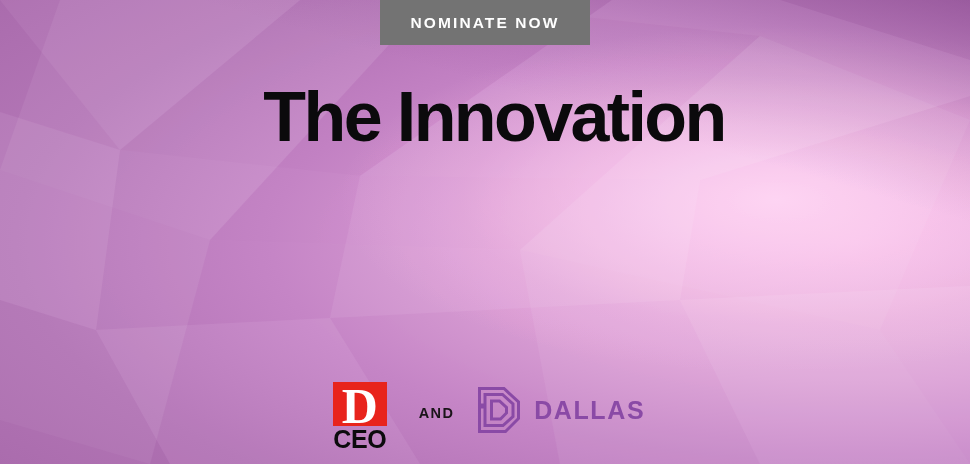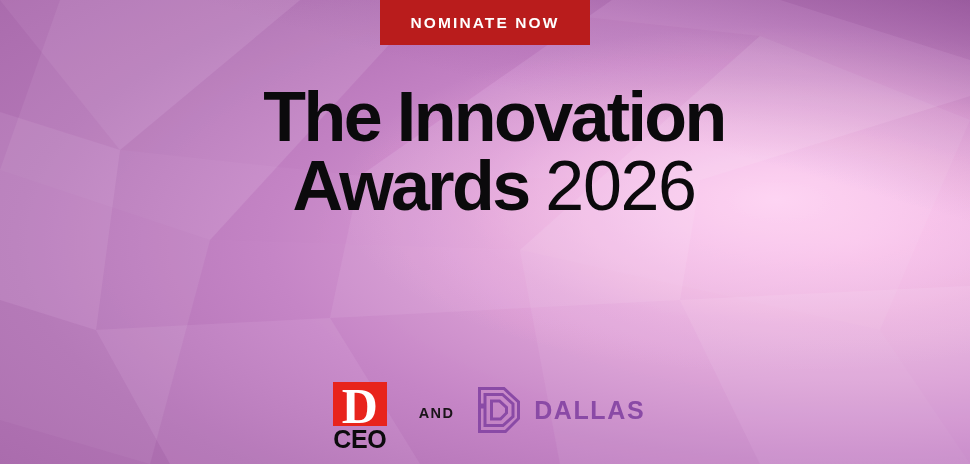--- a/index.html
+++ b/index.html
@@ -41,21 +41,21 @@
     background: radial-gradient(150% 120% at 50% 55%, rgba(0,0,0,0) 55%, rgba(70,20,75,0.16) 100%);
   }
 
   
   #nominate-btn {
     position: absolute;
     left: 380px;
     top: 0;
     width: 210px;
     height: 45px;
-    background: #b91c1c;
+    background: #737373;
     border: none;
     color: #ffffff;
     font-family: "Liberation Sans", sans-serif;
     font-size: 15.5px;
     font-weight: bold;
     letter-spacing: 2.1px;
     cursor: pointer;
     display: flex;
     align-items: center;
     justify-content: center;
@@ -215,21 +215,20 @@
     <polygon points="760,36 970,120 880,330 520,250" fill="#ffffff" opacity="0.13"></polygon>
     <polygon points="520,250 880,330 970,464 560,464" fill="#ffffff" opacity="0.07"></polygon>
   </svg>
 
   <div class="bg-layer bg-vign"></div>
 
   <button id="nominate-btn">NOMINATE NOW</button>
 
   <div id="headline">
     <span class="hl-line hl-line1">The Innovation</span>
-    <span class="hl-line hl-line2"><span>Awards</span><span>&nbsp;</span><span class="hl-year">2026</span></span>
   </div>
 
 
   <div id="logo-row">
 
     <div id="dceo-logo">
       <div class="dceo-square">
         <span class="dceo-d">D</span>
       </div>
       <div class="dceo-word">CEO</div>

